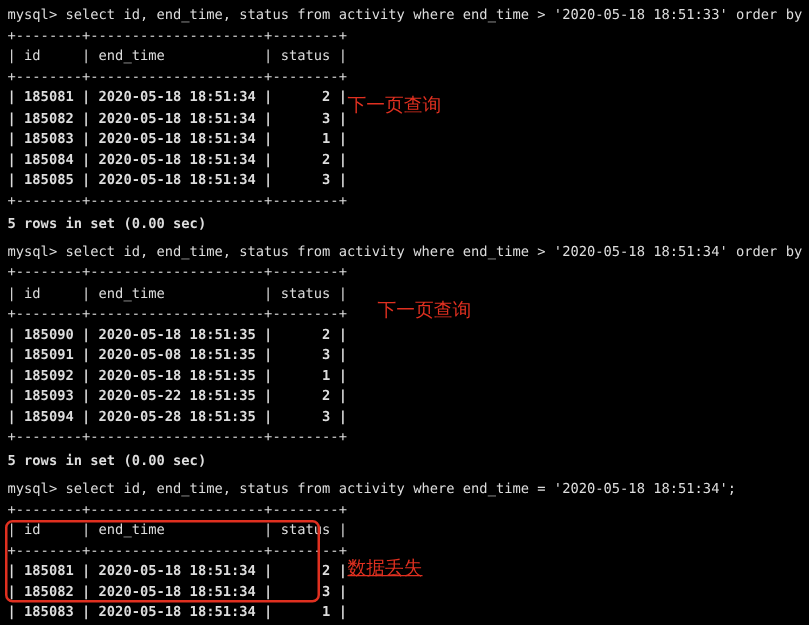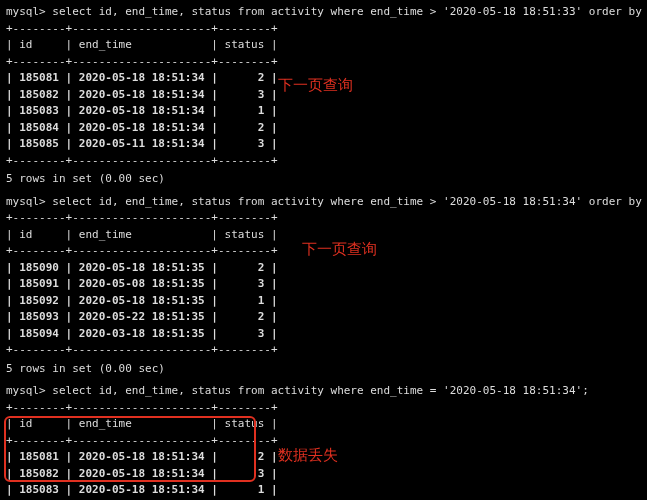--- a/index.html
+++ b/index.html
@@ -12,21 +12,21 @@
       width: 647px;
       height: 500px;
       overflow: hidden;
       position: relative;
       padding: 4px 6px;
     }
     .prompt { color: #ddd; white-space: pre; }
     .border-line { color: #ddd; white-space: pre; }
     .header-line { color: #ddd; white-space: pre; }
     .row-line { color: #ddd; white-space: pre; font-weight: bold; }
-    .result-line { color: #ddd; white-space: pre; margin-top: 2px; margin-bottom: 6px; }
+    .result-line { color: #ddd; white-space: pre; margin-top: 2px; margin-bottom: 6px; font-weight: bold; }
     .annotation {
       position: absolute;
       color: #e03020;
       font-size: 15px;
       font-family: "PingFang SC", "Microsoft YaHei", sans-serif;
       font-weight: 500;
     }
     .highlight-box {
       position: absolute;
       border: 2px solid #e03020;
@@ -38,42 +38,42 @@
 <body>
 
 <div class="prompt">mysql&gt; select id, end_time, status from activity where end_time &gt; '2020-05-18 18:51:33' order by end_time asc limit 5;</div>
 <div class="border-line">+--------+---------------------+--------+</div>
 <div class="header-line">| id     | end_time            | status |</div>
 <div class="border-line">+--------+---------------------+--------+</div>
 <div class="row-line">| 185081 | 2020-05-18 18:51:34 |      2 |</div>
 <div class="row-line">| 185082 | 2020-05-18 18:51:34 |      3 |</div>
 <div class="row-line">| 185083 | 2020-05-18 18:51:34 |      1 |</div>
 <div class="row-line">| 185084 | 2020-05-18 18:51:34 |      2 |</div>
-<div class="row-line">| 185085 | 2020-05-11 18:51:34 |      3 |</div>
+<div class="row-line">| 185085 | 2020-05-18 18:51:34 |      3 |</div>
 <div class="border-line">+--------+---------------------+--------+</div>
 <div class="result-line">5 rows in set (0.00 sec)</div>
 
 <div class="prompt">mysql&gt; select id, end_time, status from activity where end_time &gt; '2020-05-18 18:51:34' order by end_time asc limit 5;</div>
 <div class="border-line">+--------+---------------------+--------+</div>
 <div class="header-line">| id     | end_time            | status |</div>
 <div class="border-line">+--------+---------------------+--------+</div>
 <div class="row-line">| 185090 | 2020-05-18 18:51:35 |      2 |</div>
 <div class="row-line">| 185091 | 2020-05-08 18:51:35 |      3 |</div>
 <div class="row-line">| 185092 | 2020-05-18 18:51:35 |      1 |</div>
 <div class="row-line">| 185093 | 2020-05-22 18:51:35 |      2 |</div>
-<div class="row-line">| 185094 | 2020-03-18 18:51:35 |      3 |</div>
+<div class="row-line">| 185094 | 2020-05-28 18:51:35 |      3 |</div>
 <div class="border-line">+--------+---------------------+--------+</div>
 <div class="result-line">5 rows in set (0.00 sec)</div>
 
 <div class="prompt">mysql&gt; select id, end_time, status from activity where end_time = '2020-05-18 18:51:34';</div>
 <div class="border-line">+--------+---------------------+--------+</div>
 <div class="header-line">| id     | end_time            | status |</div>
 <div class="border-line">+--------+---------------------+--------+</div>
 <div class="row-line">| 185081 | 2020-05-18 18:51:34 |      2 |</div>
 <div class="row-line">| 185082 | 2020-05-18 18:51:34 |      3 |</div>
 <div class="row-line">| 185083 | 2020-05-18 18:51:34 |      1 |</div>
 <div class="row-line">| 185084 | 2020-05-18 18:51:34 |      2 |</div>
 
 <div class="annotation" style="top:74px; left:278px;">下一页查询</div>
 <div class="annotation" style="top:238px; left:278px;margin-left:24px;">下一页查询</div>
-<div class="annotation" style="top:444px; left:278px;">数据丢失</div>
+<div class="annotation" style="top:444px; left:278px;text-decoration:underline;">数据丢失</div>
 
 <div class="highlight-box" style="top:416px; left:4px; width:252px; height:66px;"></div>
 
 </body></html>

